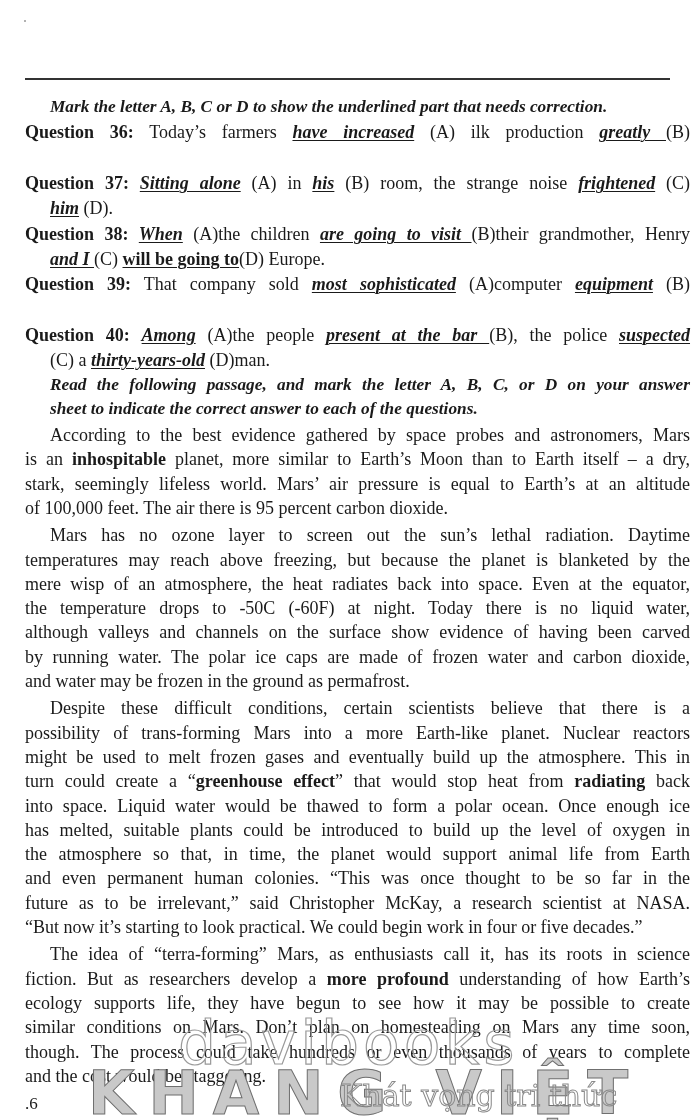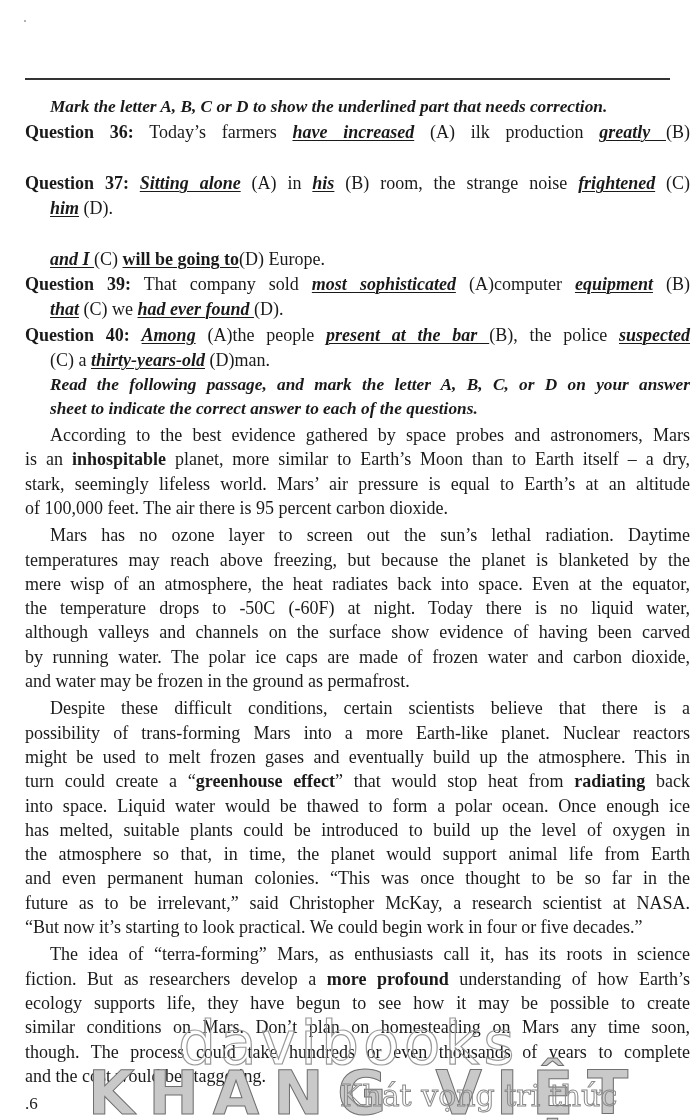--- a/index.html
+++ b/index.html
@@ -60,30 +60,31 @@
   </div>
 
   <div class="line justify" style="left:25px; top:172px; width:665px;">
     <span class="qlabel">Question 37:</span>
     <span class="ul">Sitting alone</span><span> (A) in </span><span class="ul">his</span><span> (B) room, the strange noise </span><span class="ul">frightened</span><span> (C)</span>
   </div>
   <div class="line" style="left:50px; top:197px;">
     <span class="ul">him</span><span> (D).</span>
   </div>
 
+  <div class="line justify" style="left:25px; top:223px; width:665px;">
+    <span class="qlabel">Question 38:</span>
+    <span class="ul">When</span><span> (A)the children </span><span class="ul">are going to visit </span><span>(B)their grandmother, Henry</span>
+  </div>
   <div class="line" style="left:50px; top:248px;">
     <span class="ul">and I </span><span>(C) </span><span class="ul-plain">will be going to</span><span>(D) Europe.</span>
   </div>
 
   <div class="line justify" style="left:25px; top:273px; width:665px;">
     <span class="qlabel">Question 39:</span>
     <span>That company sold </span><span class="ul">most sophisticated</span><span> (A)computer </span><span class="ul">equipment</span><span> (B)</span>
-  </div>
-  <div class="line" style="left:50px; top:298px;">
-    <span class="ul">that</span><span> (C) we </span><span class="ul">had ever found </span><span>(D).</span>
   </div>
 
   <div class="line justify" style="left:25px; top:324px; width:665px;">
     <span class="qlabel">Question 40:</span>
     <span class="ul">Among</span><span> (A)the people </span><span class="ul">present at the bar </span><span>(B), the police </span><span class="ul">suspected</span>
   </div>
   <div class="line" style="left:50px; top:349px;">
     <span>(C) a </span><span class="ul">thirty-years-old</span><span> (D)man.</span>
   </div>
 

